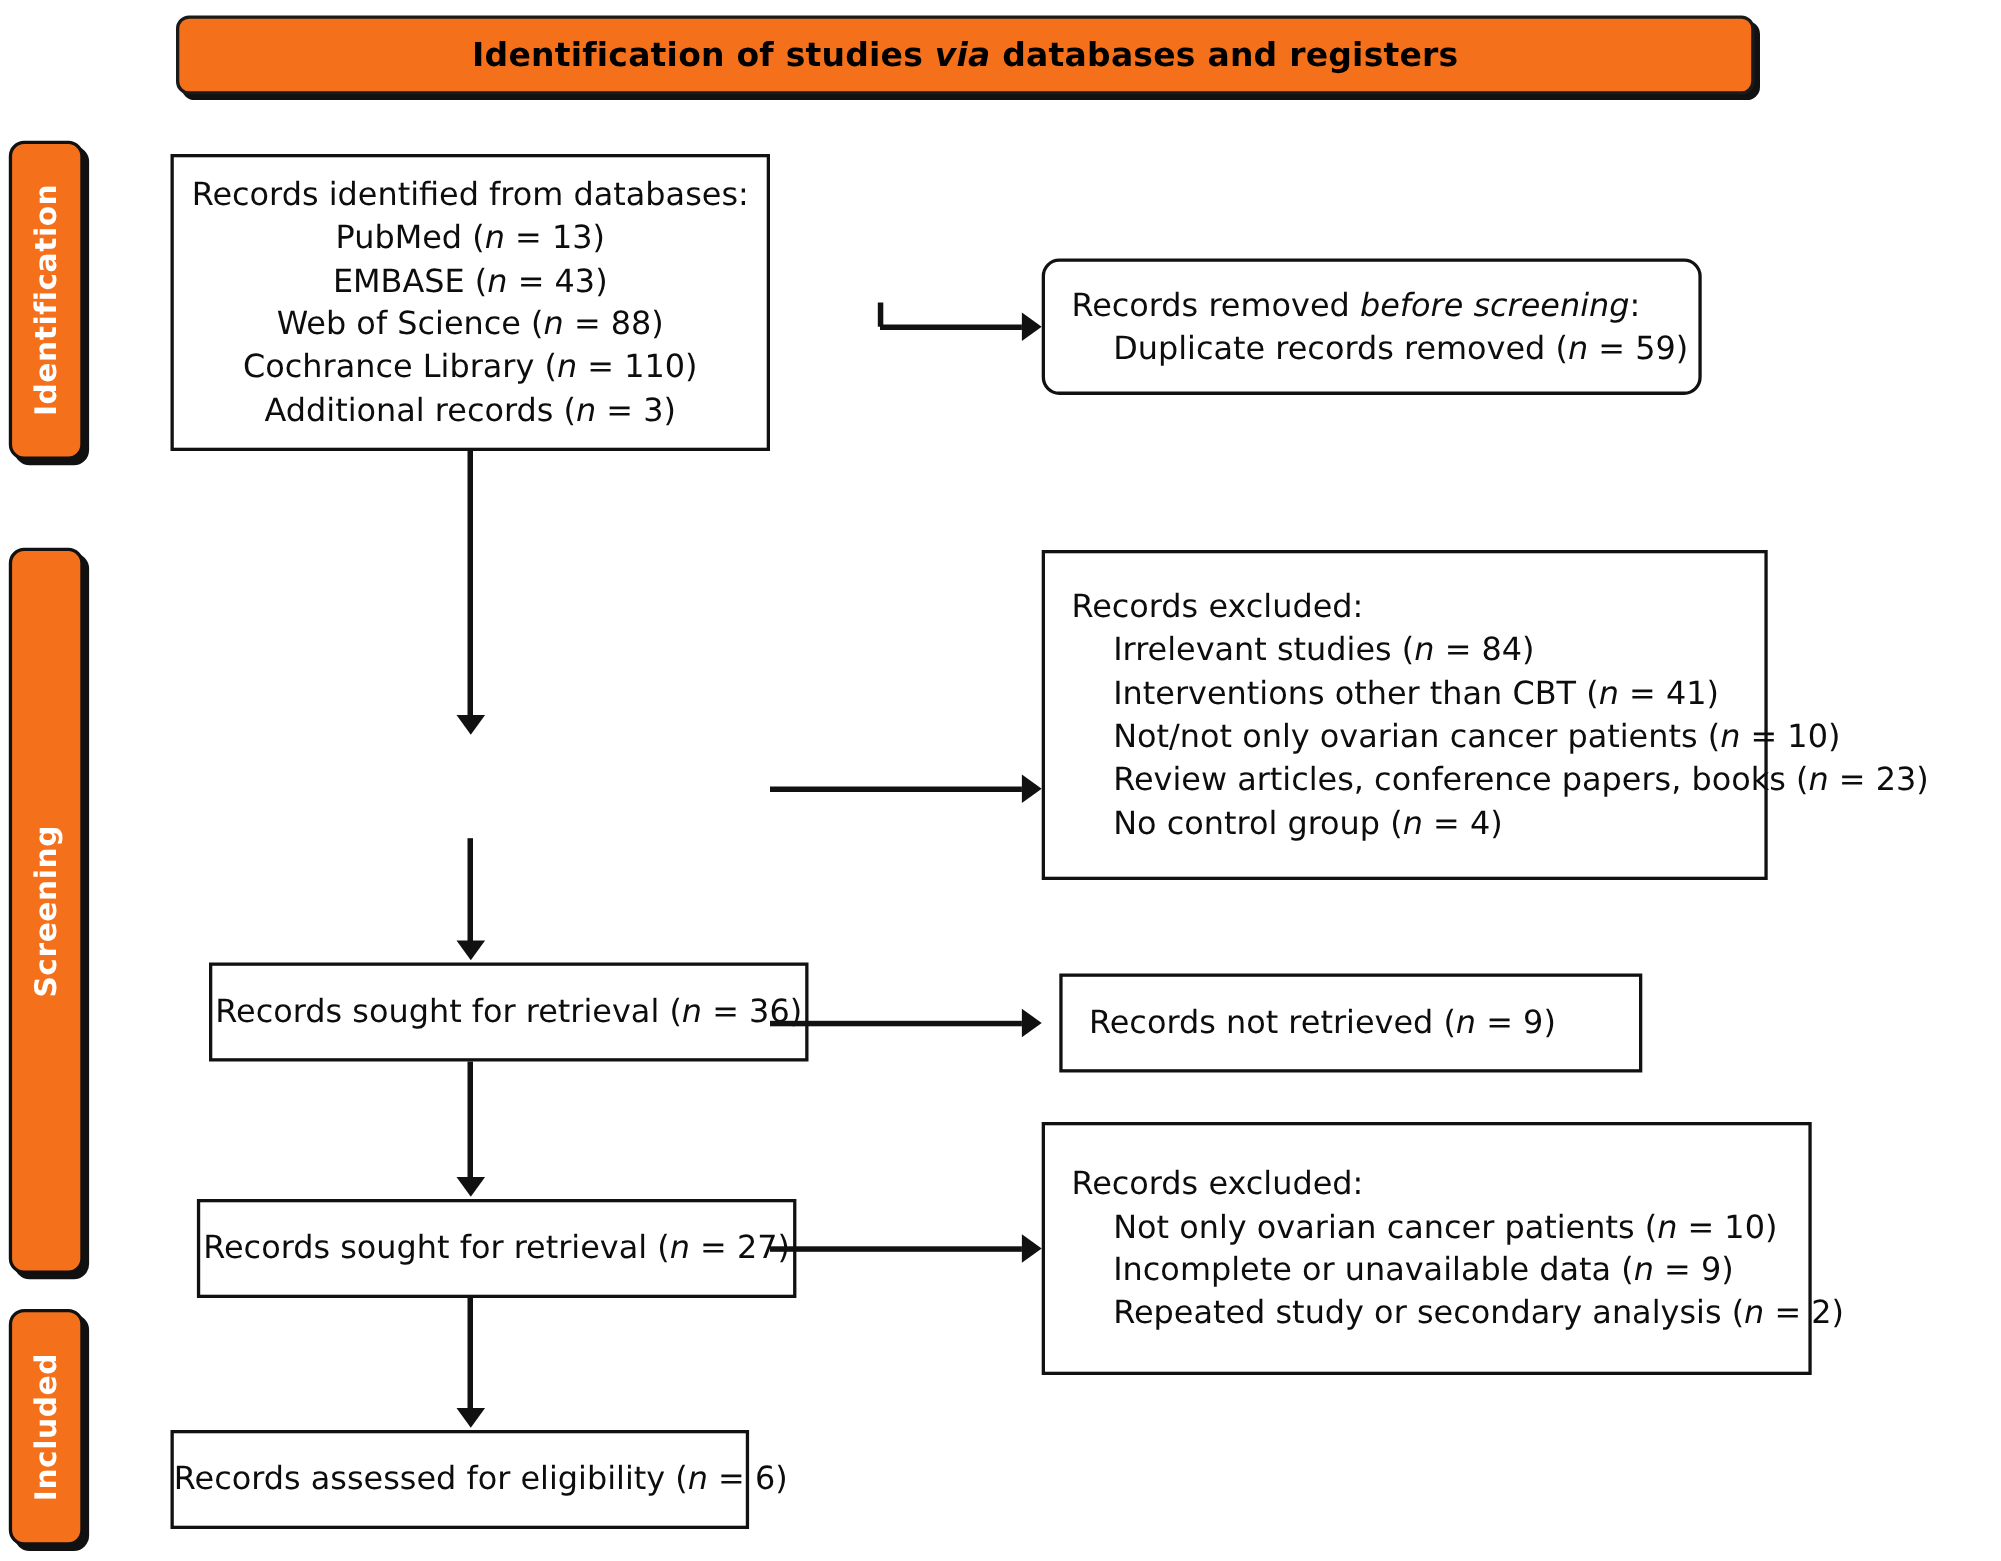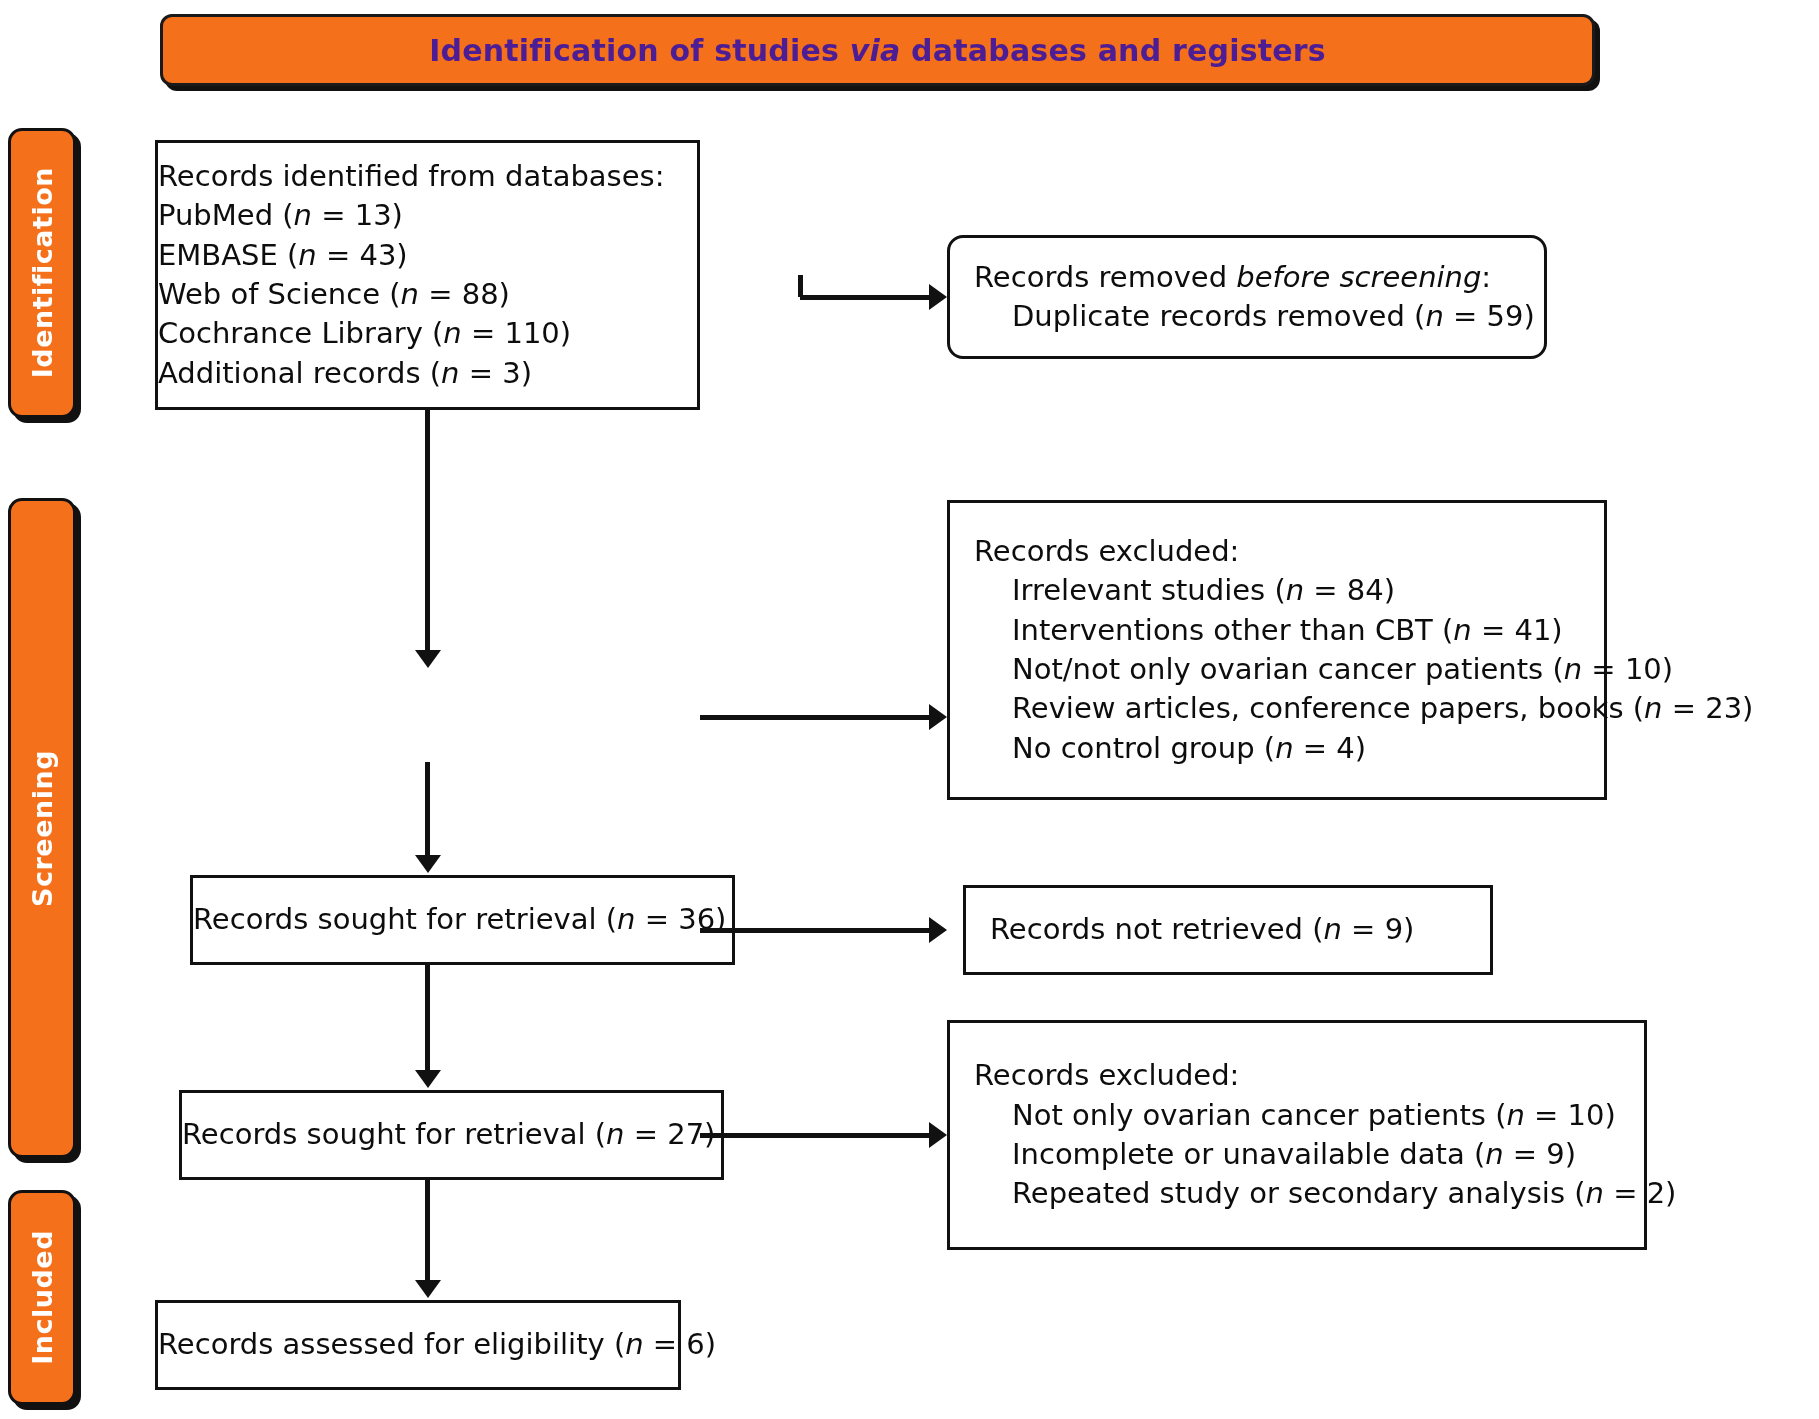--- a/index.html
+++ b/index.html
@@ -28,21 +28,21 @@
     background: #f4701b;
     border: 3px solid #1a1a1a;
     border-radius: 12px;
     box-shadow: 5px 5px 0 #111111;
     display: flex;
     align-items: center;
     justify-content: center;
     box-sizing: border-box;
   }
   .header-banner .title {
-    color: #4c1d95;
+    color: #000000;
     font-weight: bold;
     font-size: 30px;
     letter-spacing: 0.2px;
     white-space: nowrap;
   }
   .header-banner .title i {
     font-style: italic;
   }
 
   
@@ -81,21 +81,21 @@
     display: flex;
     flex-direction: column;
     justify-content: center;
   }
   .fbox .line {
     font-size: 29px;
     color: #0d0d0d;
     line-height: 1.36;
     white-space: nowrap;
   }
-  .fbox.center .line { text-align: left; }
+  .fbox.center .line { text-align: center; }
   .fbox.left   .line { text-align: left; }
   .fbox .pad-left { padding-left: 24px; }
   .fbox .indent   { padding-left: 62px; }
   .fbox i { font-style: italic; }
 
   
   #box-identified        { left: 155px;  top: 140px;  width: 545px;  height: 270px; }
   #box-removed-before    { left: 947px;  top: 235px;  width: 600px;  height: 124px; border-radius: 16px; }
   #box-screened          { left: 155px;  top: 672px;  width: 545px;  height: 90px;  }
   #box-excluded-screen   { left: 947px;  top: 500px;  width: 660px;  height: 300px; }

